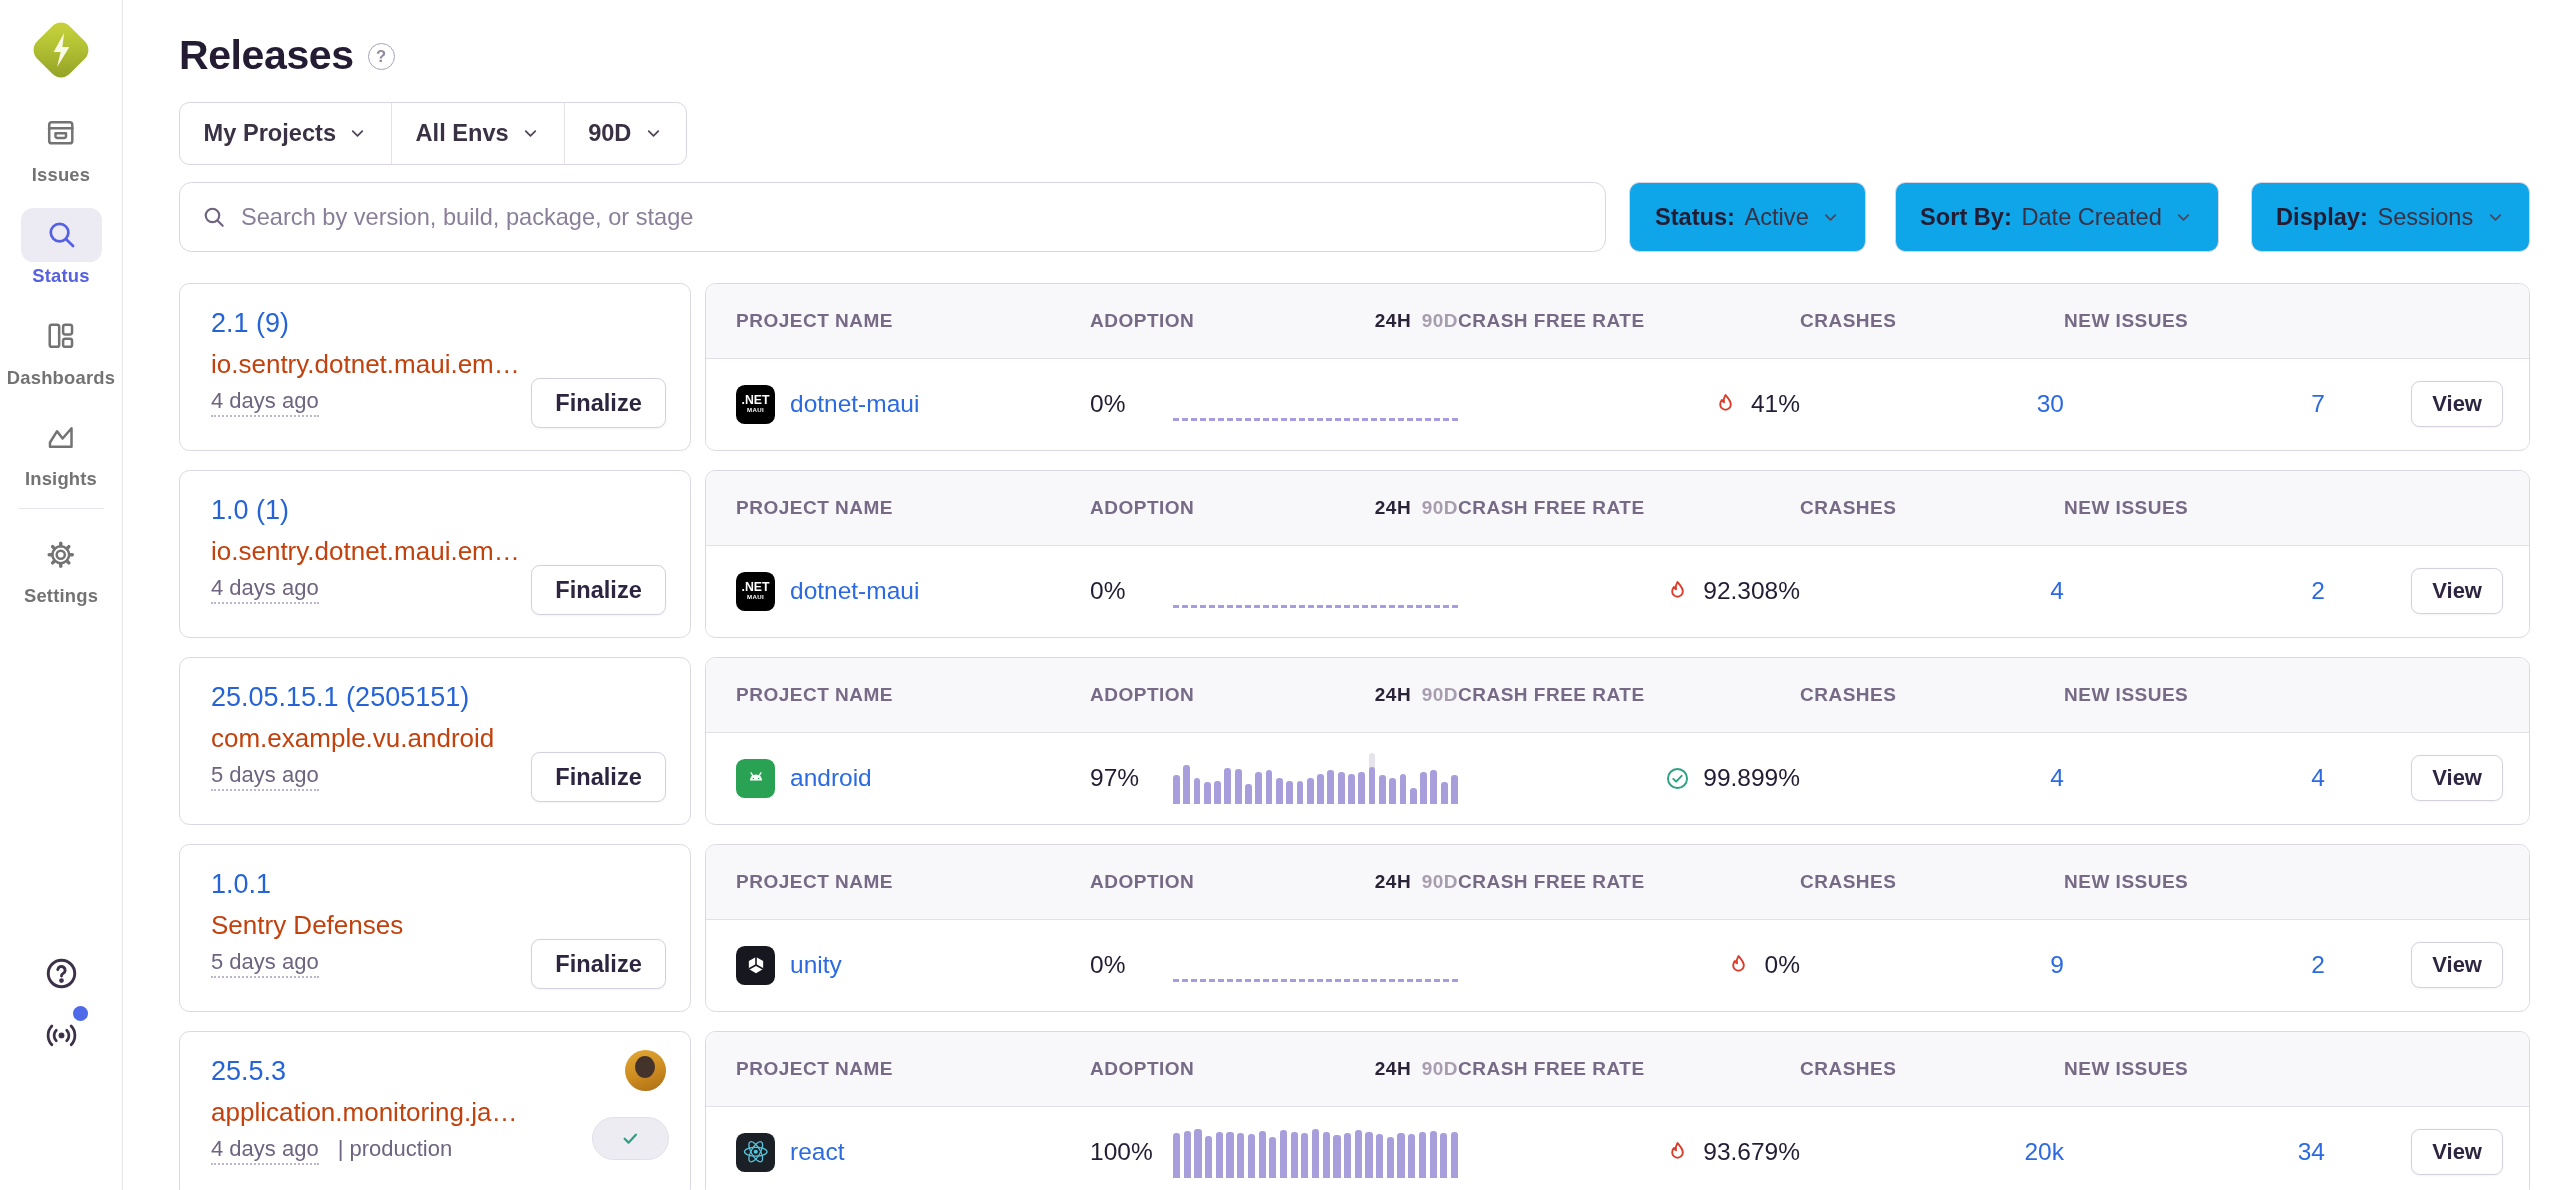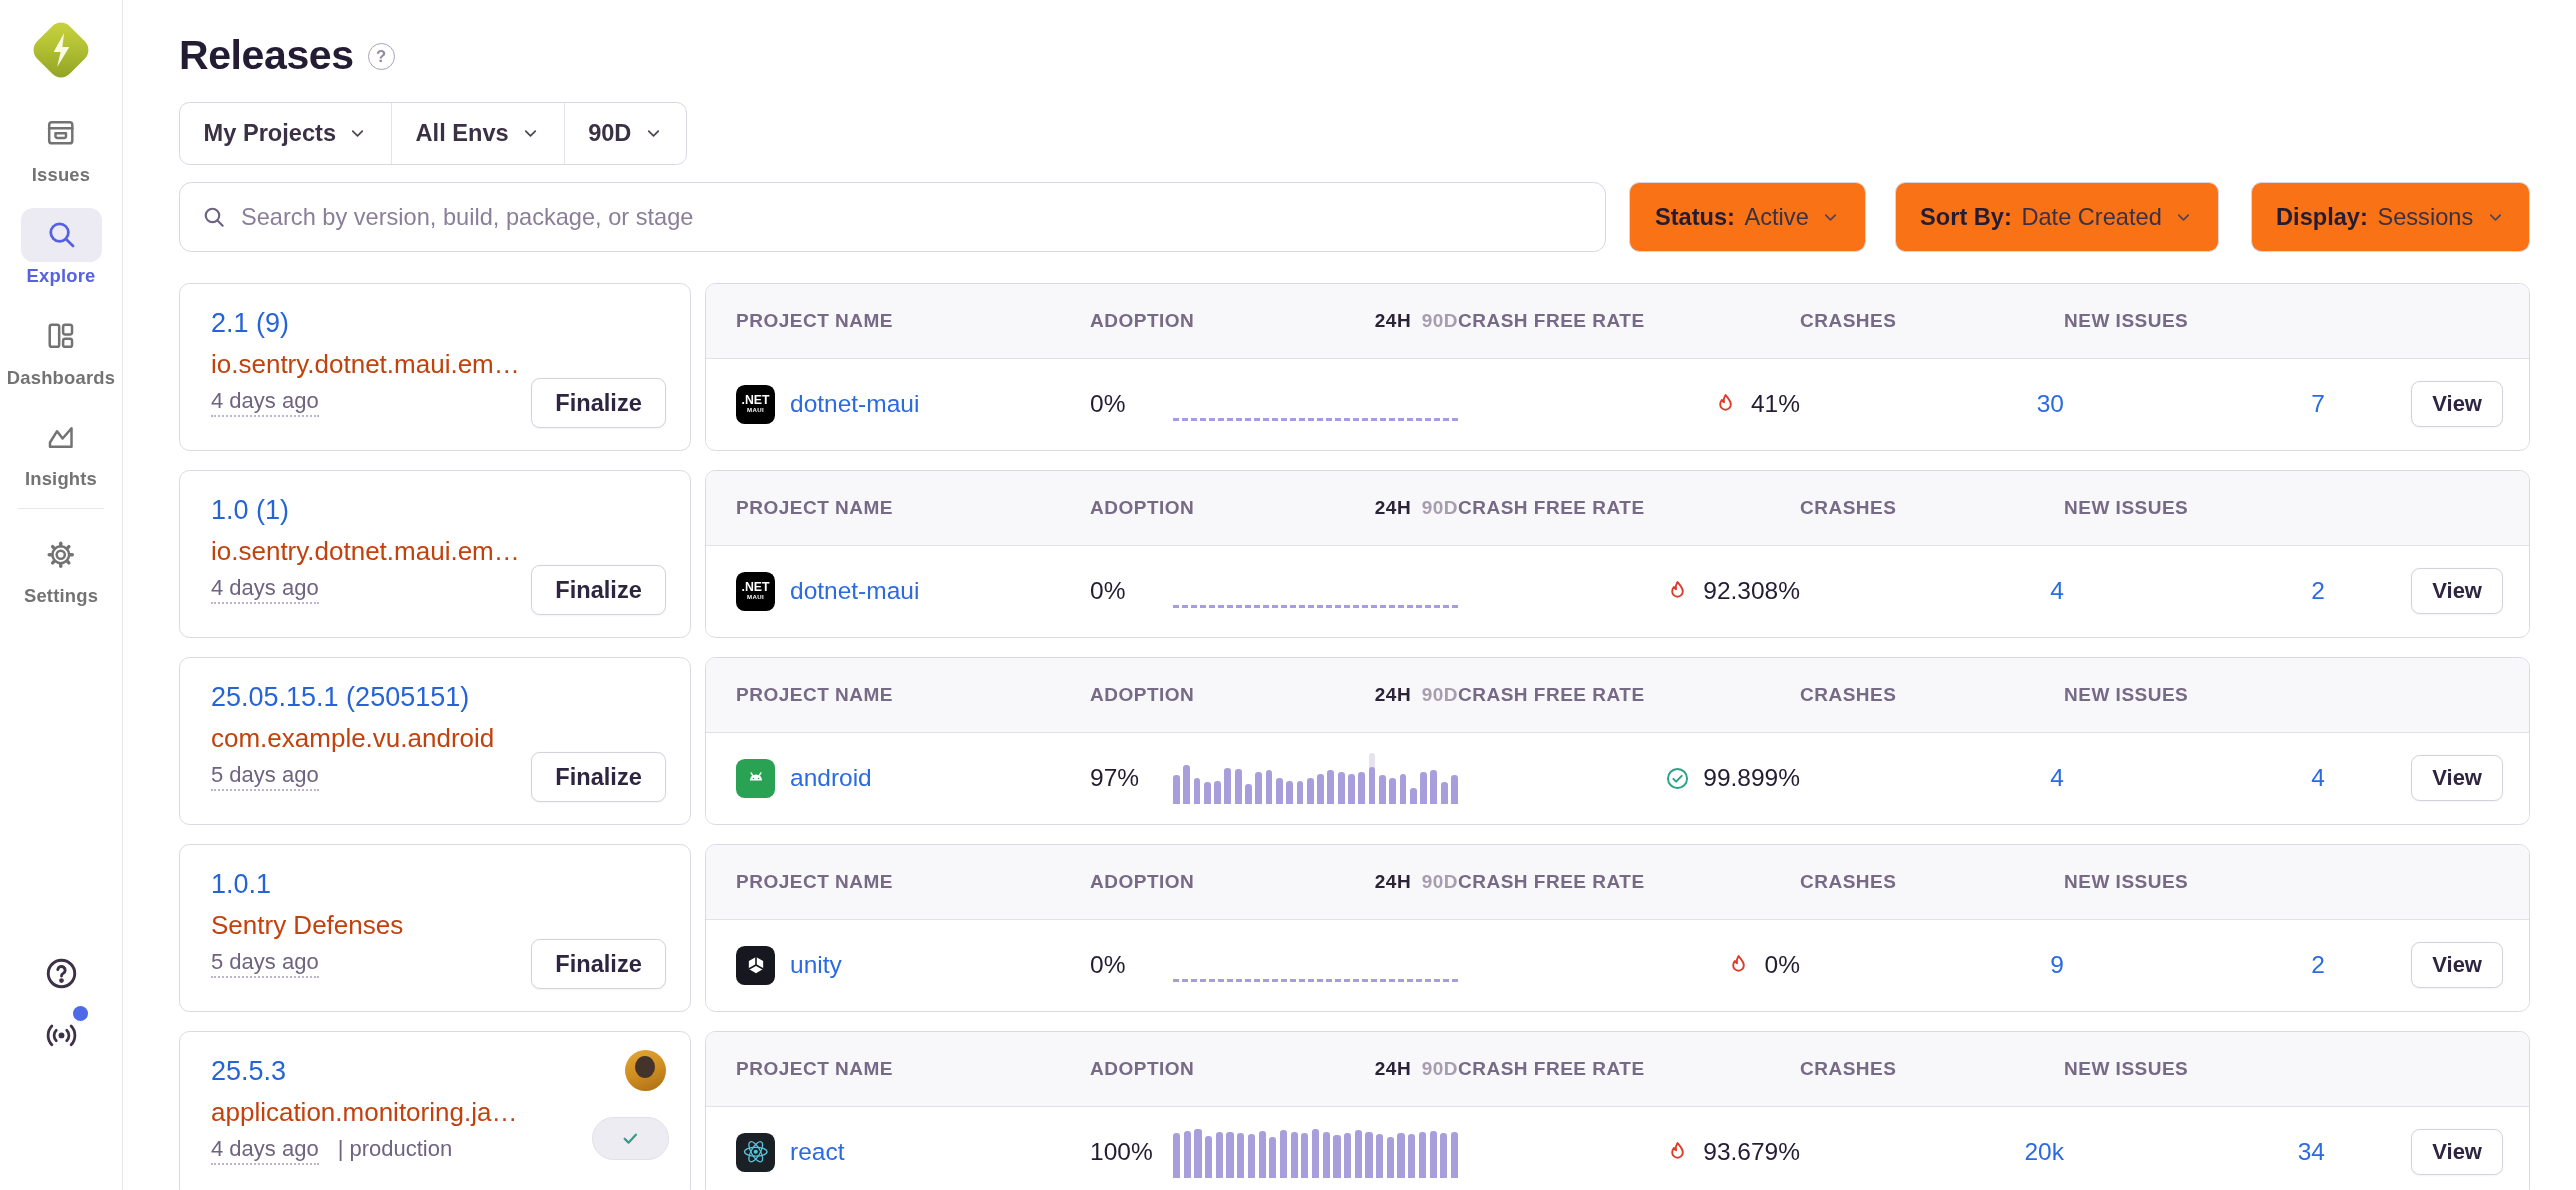--- a/index.html
+++ b/index.html
@@ -39,21 +39,21 @@
     display:flex; align-items:center; justify-content:center; font-size:16.6px; font-weight:700; margin-top:3.5px; }
   .filter-bar { margin-top:23px; display:inline-flex; align-items:stretch; border:1.3px solid #dad5e1; border-radius:10.5px; height:63px; background:#fff; }
   .filter-seg { display:flex; align-items:center; padding:0 23.6px; font-size:23.6px; font-weight:700; color:#3a3144; cursor:pointer; }
   .filter-seg + .filter-seg { border-left:1.3px solid #e6e2ea; }
   .filter-seg svg { margin-left:12.3px; }
   .controls-row { margin-top:17.5px; display:flex; align-items:center; }
   .search-box { flex:1; height:70px; border:1.3px solid #dad5e1; border-radius:12.3px; display:flex; align-items:center; padding:0 21px; background:#fff; }
   .search-box svg { flex:none; }
   .search-box input { border:none; outline:none; width:100%; margin-left:14px; font-size:23.6px; color:#a21caf; font-family:"Liberation Sans",sans-serif; background:transparent; }
   .search-box input::placeholder { color:#8a7f99; }
-  .ctl-btn { height:70px; border:1.3px solid #dad5e1; border-radius:10.5px; background:#f97316; display:flex; align-items:center; padding:0 24.5px; font-size:23.6px; cursor:pointer; white-space:nowrap; }
+  .ctl-btn { height:70px; border:1.3px solid #dad5e1; border-radius:10.5px; background:#0ea5e9; display:flex; align-items:center; padding:0 24.5px; font-size:23.6px; cursor:pointer; white-space:nowrap; }
   .ctl-btn .ctl-label { font-weight:700; color:#241c33; }
   .ctl-btn .ctl-value { margin-left:9.6px; color:#3a3144; }
   .ctl-btn svg { margin-left:12.3px; }
   .ctl-status { margin-left:23px; } .ctl-sort { margin-left:29px; } .ctl-display { margin-left:32px; }
   
   .releases { margin-top:31px; }
   .release-group { display:flex; height:168px; margin-bottom:19px; }
   .release-card { width:512px; flex:none; border:1.3px solid #dcd7e2; border-radius:10.5px; position:relative; padding:23.6px 24.5px 19px 31px; background:#fff; }
   .version-link { font-size:27px; font-weight:500; color:#2563d6; text-decoration:none; display:inline-block; cursor:pointer; }
   .package { margin-top:10.5px; font-size:26px; color:#c2410c; white-space:nowrap; overflow:hidden; max-width:377px; }
@@ -124,21 +124,21 @@
         </span>
         <span class="nav-label">Issues</span>
       </div>
       <div class="nav-item active">
         <span class="icon-box">
           <svg width="33" height="33" viewBox="0 0 24 24" fill="none" stroke="currentColor" stroke-width="2" stroke-linecap="round">
             <circle cx="10.6" cy="10.6" r="6.4"></circle>
             <line x1="15.4" y1="15.4" x2="20.4" y2="20.4"></line>
           </svg>
         </span>
-        <span class="nav-label">Explore</span>
+        <span class="nav-label">Status</span>
       </div>
       <div class="nav-item">
         <span class="icon-box">
           <svg width="31.5" height="31.5" viewBox="0 0 24 24" fill="none" stroke="currentColor" stroke-width="1.9" stroke-linejoin="round">
             <rect x="3.6" y="3.6" width="7.2" height="16.8" rx="1.6"></rect>
             <rect x="13.8" y="3.6" width="6.8" height="7.4" rx="1.6"></rect>
             <rect x="13.8" y="14.2" width="6.8" height="6.2" rx="1.6"></rect>
           </svg>
         </span>
         <span class="nav-label">Dashboards</span>

